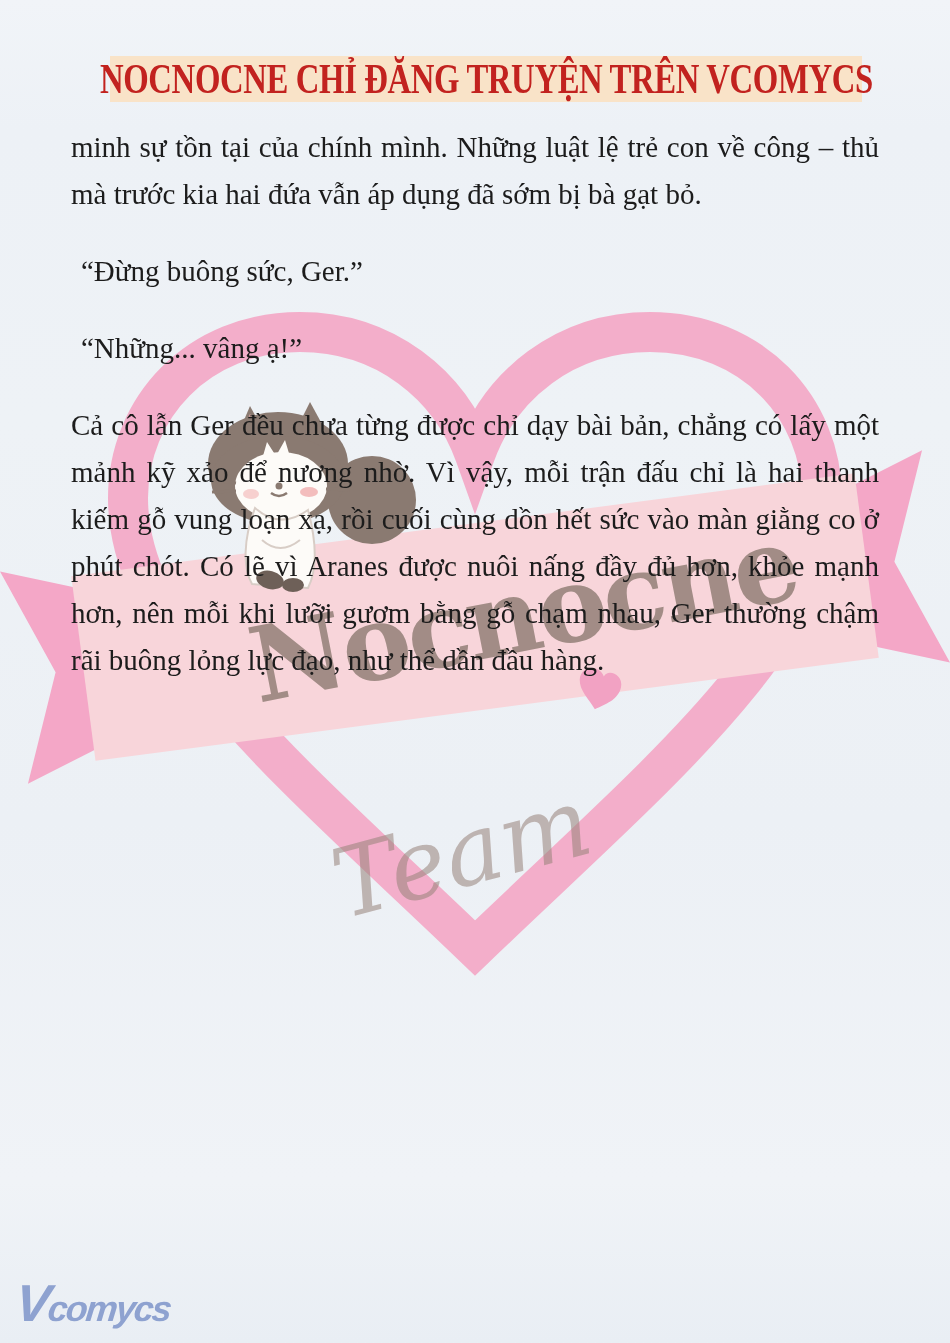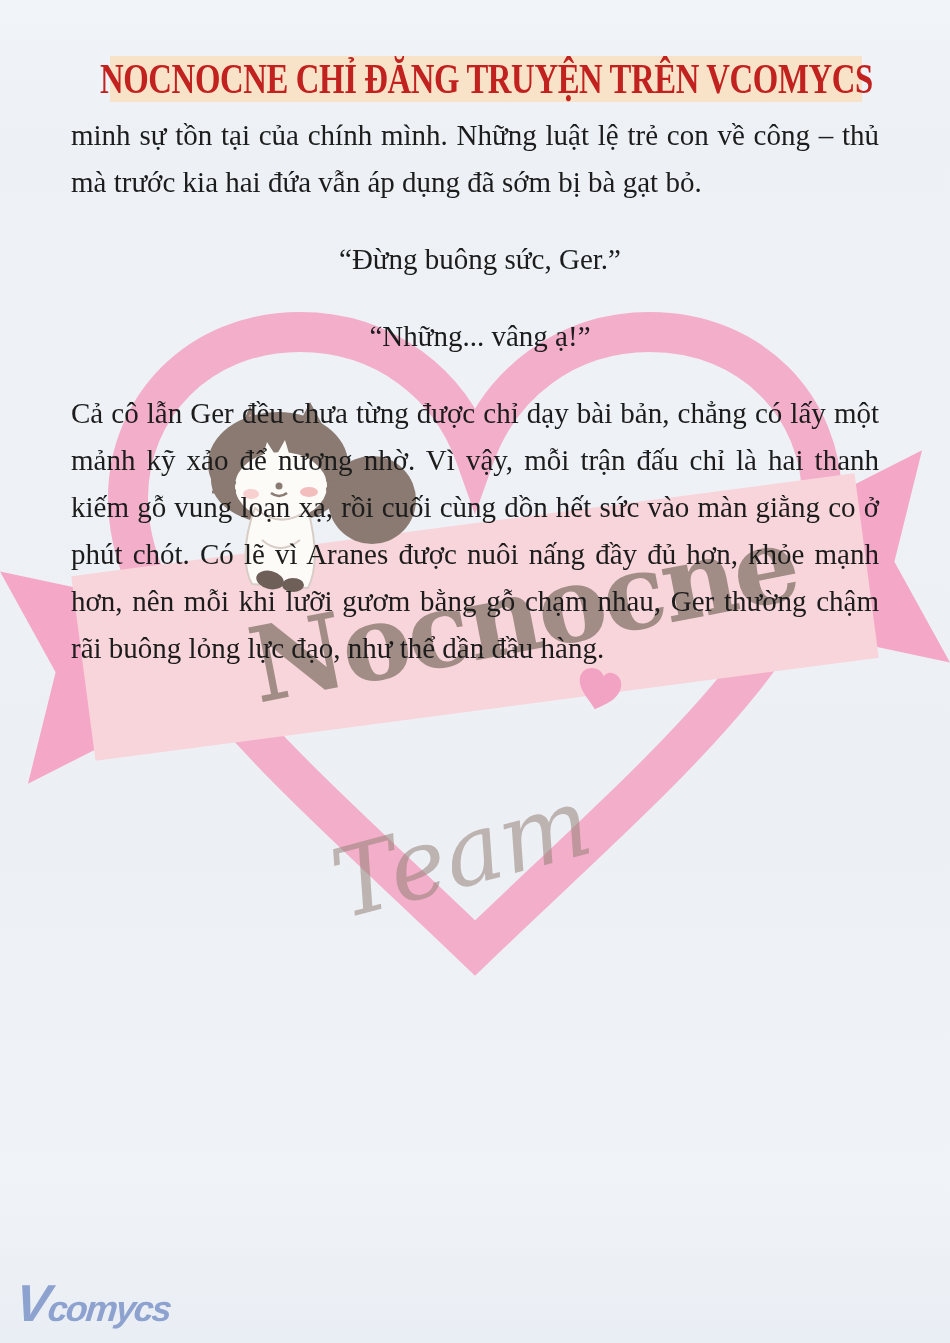--- a/index.html
+++ b/index.html
@@ -25,31 +25,31 @@
     white-space:nowrap;
     transform:scaleX(0.78);
     transform-origin:center;
     font-family:"Liberation Serif", serif;
     font-weight:bold;
     font-size:42px;
     letter-spacing:-0.5px;
     color:#c2221f;
   }
   .content{
-    position:absolute;left:71px;top:112px;width:808px;z-index:2;
+    position:absolute;left:71px;top:124px;width:808px;z-index:2;
     color:#1c1c1c;
   }
   .content p{
     margin:0 0 30px 0;
     font-size:29px;
     line-height:47px;
     text-align:justify;
     font-family:"Liberation Serif", serif;
   }
-  .content p.dialogue{ text-align:center;margin-left:10px; }
+  .content p.dialogue{ text-align:left;margin-left:10px; }
   .vcomycs-logo{
     position:absolute;left:16px;bottom:10px;z-index:2;
     font-family:"Liberation Sans", sans-serif;
     font-style:italic;font-weight:bold;
     font-size:36px;letter-spacing:-2px;
     color:#8ea2d0;
     transform:skewX(-6deg);
   }
   .vcomycs-logo::first-letter{ font-size:52px; }
   .translator-credit{

